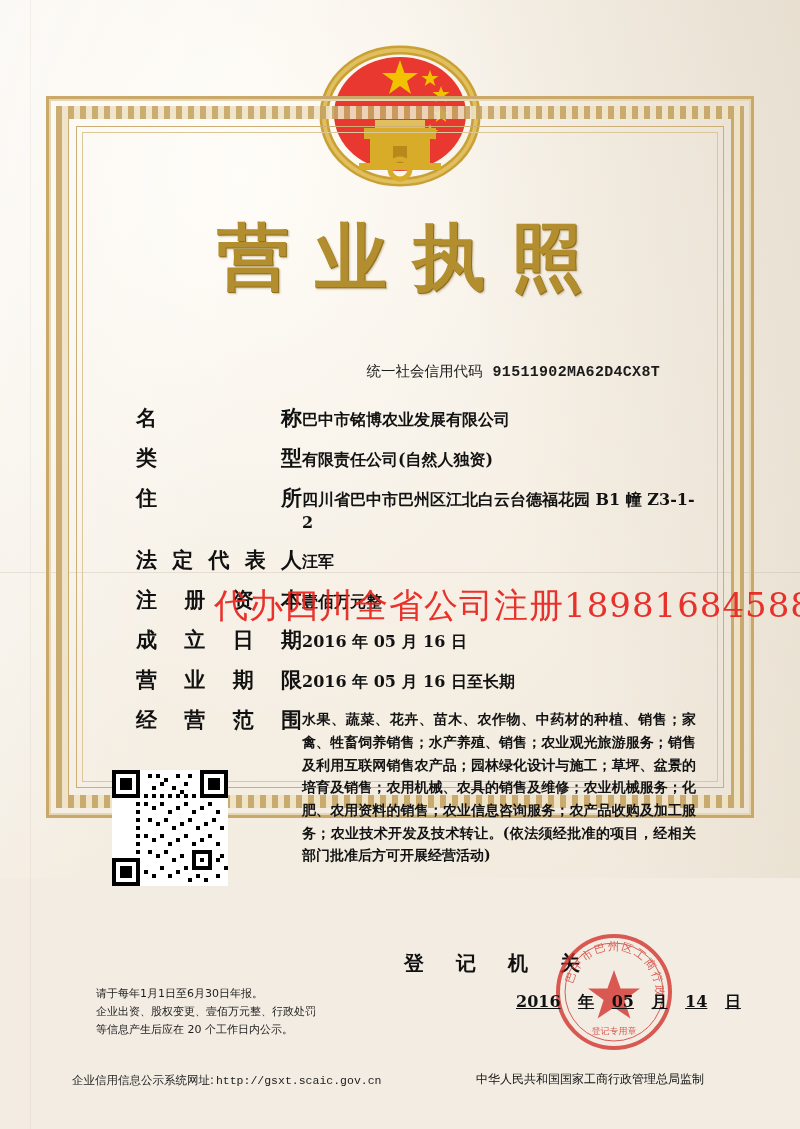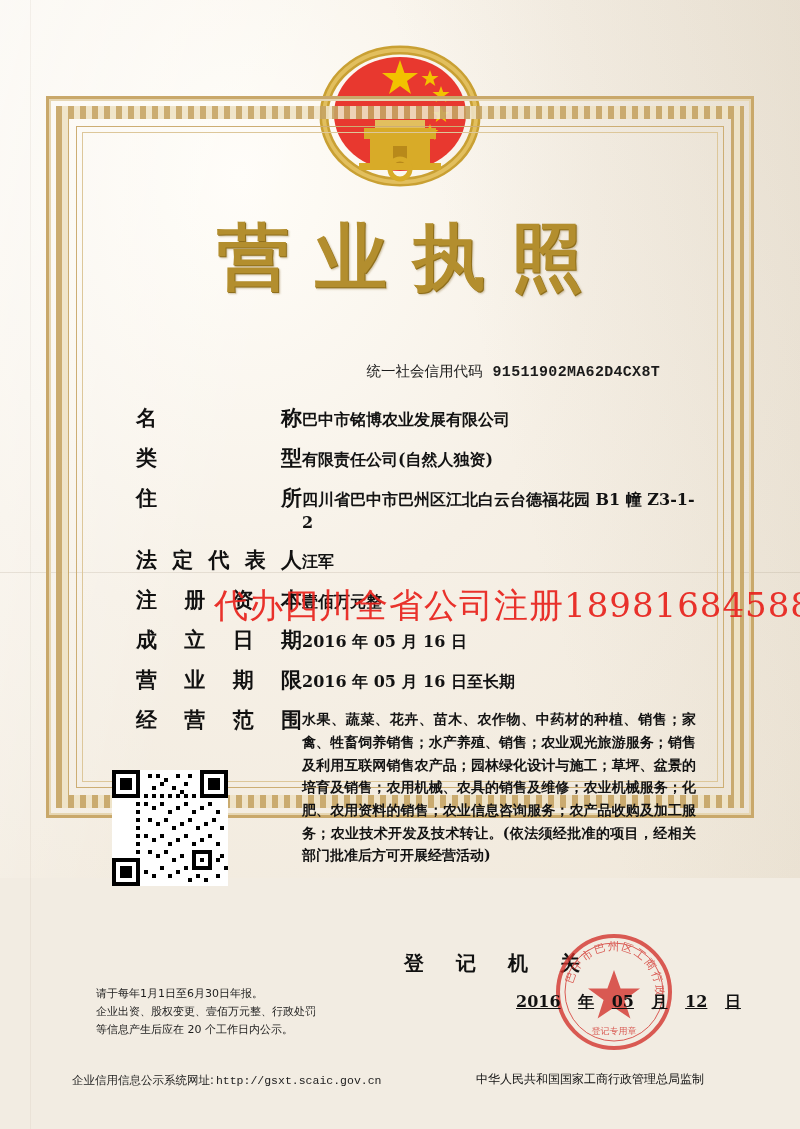--- a/index.html
+++ b/index.html
@@ -507,21 +507,21 @@
       </text>
       <text x="62" y="104" font-size="9" fill="#d2302a" text-anchor="middle" font-family="'DejaVu Serif', serif">登记专用章</text>
     </svg>
   </div>
 
   <div class="reg-date">
     <span>2016</span>
     <span>年</span>
     <span>05</span>
     <span>月</span>
-    <span>12</span>
+    <span>14</span>
     <span>日</span>
   </div>
 
   <div class="footer-left">
     <span>企业信用信息公示系统网址:</span><span class="url">http://gsxt.scaic.gov.cn</span>
   </div>
   <div class="footer-right">中华人民共和国国家工商行政管理总局监制</div>
 </div>
 
 </body></html>

